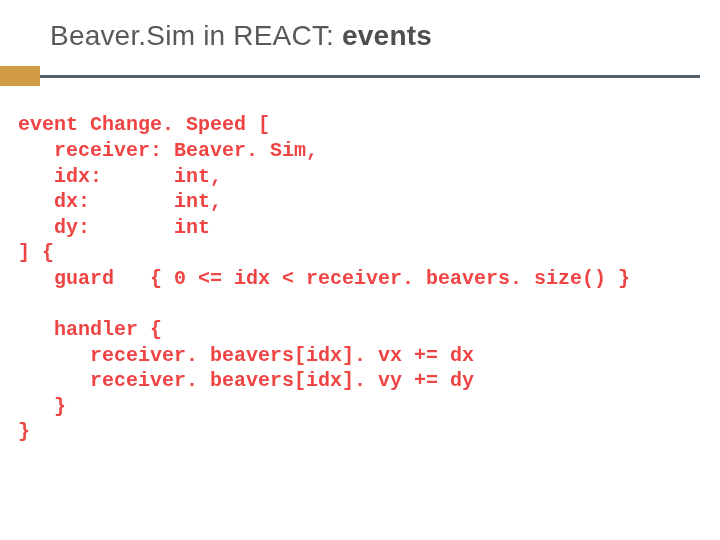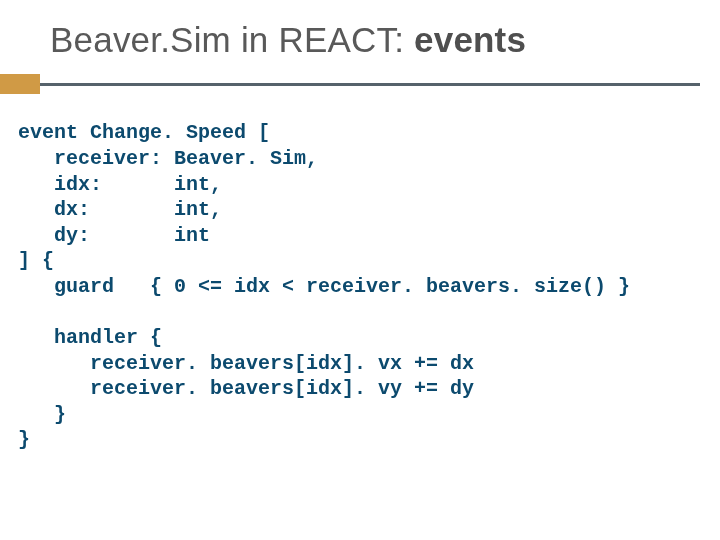--- a/index.html
+++ b/index.html
@@ -13,21 +13,21 @@
     overflow: hidden;
   }
   .slide {
     position: relative;
     width: 720px;
     height: 540px;
     box-sizing: border-box;
   }
   .title {
     padding: 20px 16px 0 50px;
-    font-size: 35px;
+    font-size: 28px;
     font-weight: 300;
     colorel: #555d61;
     color: #595959;
     letter-spacing: 0.2px;
     font-family: "Century Gothic", "Gill Sans", "Trebuchet MS", Arial, sans-serif;
   }
   .title .normal { font-weight: 400; }
   .title .bold { font-weight: 700; color:#4f4f4f;}
   .rule-wrap {
     margin-top: 14px;
@@ -45,21 +45,21 @@
     height: 3px;
     width: 660px;
     background: #56626b; 
     margin-left: 0;
   }
   .code {
     font-family: "Courier New", Courier, monospace;
     font-size: 20px;
     line-height: 1.28;
     white-space: pre;
-    color: #0c4a6e;
+    color: #ef4444;
     padding: 26px 0 0 18px;
     font-weight: bold;
   }
 </style>
 </head>
 <body>
 
 <div class="slide">
 
   <div class="title">

